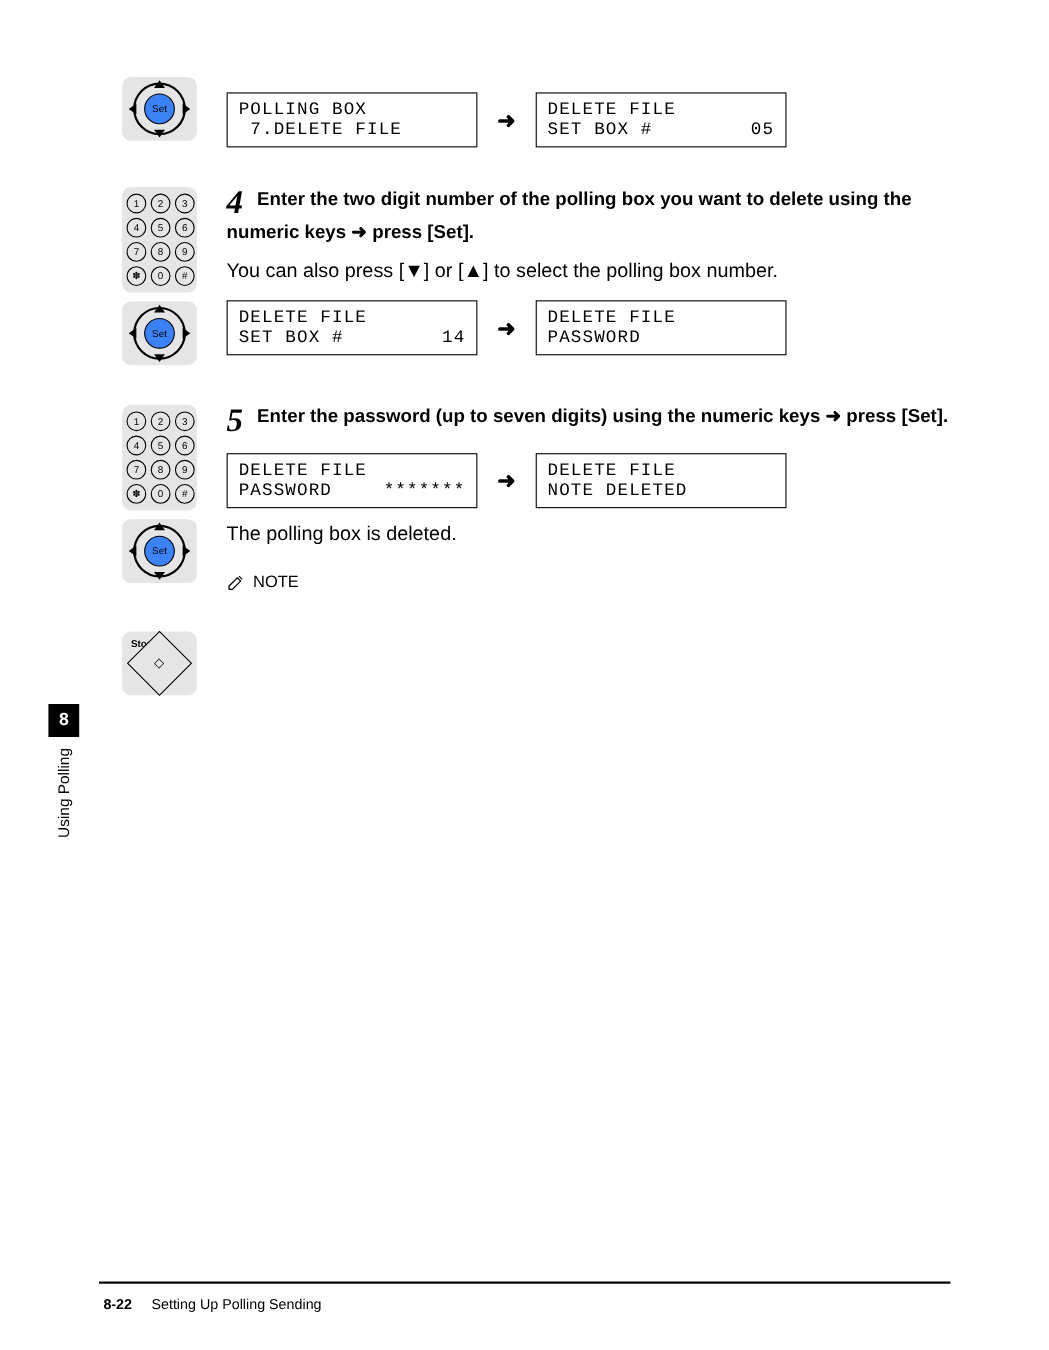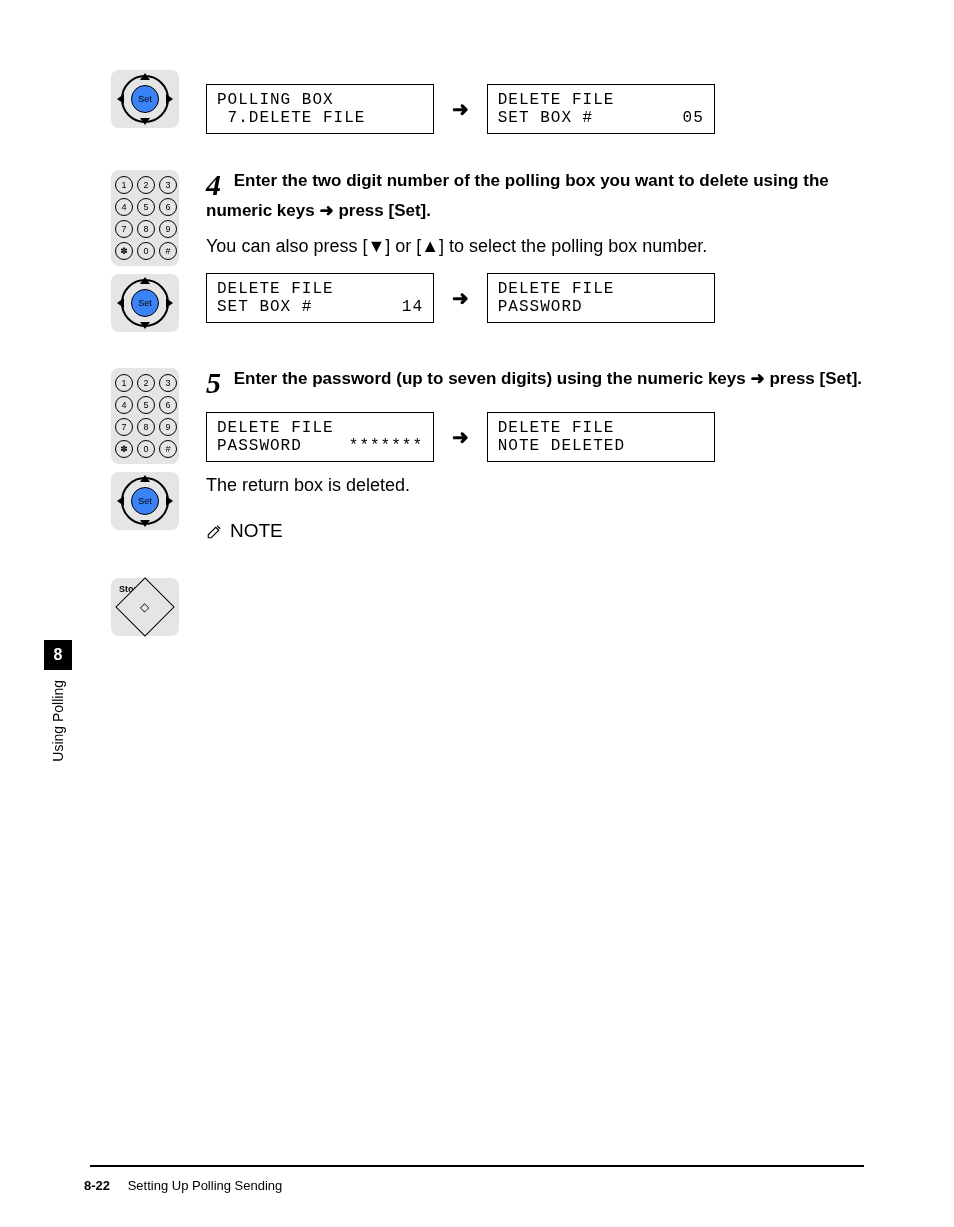--- a/index.html
+++ b/index.html
@@ -9,21 +9,21 @@
   .rightcol{flex:1;margin-left:6px}
   .stepnum{font-family:Georgia,'Times New Roman',serif;font-style:italic;font-weight:bold;font-size:30px;line-height:1;margin-right:8px;vertical-align:top}
   .step-head{font-weight:bold;font-size:17px;line-height:1.35}
   .step-sub{font-size:18px;margin-top:10px;line-height:1.45}
   .lcd-row{display:flex;align-items:center;margin-top:14px;gap:18px}
   .lcd{border:1.5px solid #000;padding:6px 10px;min-width:228px;min-height:44px;box-sizing:border-box;display:flex;flex-direction:column;justify-content:center}
   .lcd .l1,.lcd .l2{font-family:"Lucida Console","Courier New",monospace;font-size:16px;letter-spacing:1px;white-space:pre}
   .lcd .l2{display:flex;justify-content:space-between}
   .arrow{font-size:20px;font-weight:bold}
   .note-row{display:flex;align-items:center;gap:6px;margin-top:22px}
-  .note-label{font-size:19px}
+  .note-label{font-size:15px}
   .note-body{font-size:15px;margin:6px 0 0 28px;line-height:1.45}
   
   .navpad{width:68px;height:58px;background:#e5e5e5;border-radius:8px;position:relative;display:flex;align-items:center;justify-content:center}
   .navpad .ring{width:44px;height:44px;border:2px solid #000;border-radius:50%;display:flex;align-items:center;justify-content:center;background:#e5e5e5}
   .navpad .set{width:26px;height:26px;border:1.5px solid #000;border-radius:50%;display:flex;align-items:center;justify-content:center;font-size:9px;font-weight:normal;background:#3b82f6}
   .navpad .tri{position:absolute;width:0;height:0;border-left:5px solid transparent;border-right:5px solid transparent}
   .navpad .tri.up{border-bottom:7px solid #000;top:3px;left:50%;transform:translateX(-50%)}
   .navpad .tri.dn{border-top:7px solid #000;bottom:3px;left:50%;transform:translateX(-50%)}
   .navpad .tri.lt{border-top:5px solid transparent;border-bottom:5px solid transparent;border-right:7px solid #000;left:6px;top:50%;transform:translateY(-50%);border-left:none}
   .navpad .tri.rt{border-top:5px solid transparent;border-bottom:5px solid transparent;border-left:7px solid #000;right:6px;top:50%;transform:translateY(-50%);border-right:none}
@@ -34,21 +34,21 @@
   .stopicon{width:68px;height:58px;background:#e5e5e5;border-radius:8px;display:flex;align-items:center;justify-content:center;position:relative}
   .stopicon .diamond{width:40px;height:40px;border:1.5px solid #000;transform:rotate(45deg);display:flex;align-items:center;justify-content:center;background:#e5e5e5}
   .stopicon .lbl{position:absolute;top:6px;left:8px;font-size:9px;font-weight:bold}
   .stopicon .glyph{transform:rotate(-45deg);font-size:12px}
   
   .sidetab{position:absolute;left:44px;top:640px;display:flex;flex-direction:column;align-items:center}
   .sidetab .box{background:#000;color:#fff;width:28px;height:30px;display:flex;align-items:center;justify-content:center;font-weight:bold;font-size:16px}
   .sidetab .txt{writing-mode:vertical-rl;transform:rotate(180deg);font-size:14px;margin-top:10px}
   
   .footer-rule{position:absolute;left:90px;right:90px;bottom:60px;border-top:2px solid #000}
-  .footer{position:absolute;left:84px;bottom:34px;font-size:13px}
+  .footer{position:absolute;left:94px;bottom:34px;font-size:13px}
   .footer .pg{font-weight:bold;margin-right:14px}
   
   .pencil{width:18px;height:18px}
 </style>
 </head>
 <body>
 
 <div class="page">
 
   <div class="sidetab">
@@ -164,21 +164,21 @@
         <div class="lcd">
           <div class="l1">DELETE FILE</div>
           <div class="l2"><span>PASSWORD</span><span>*******</span></div>
         </div>
         <div class="arrow">➜</div>
         <div class="lcd">
           <div class="l1">DELETE FILE</div>
           <div class="l1">NOTE DELETED</div>
         </div>
       </div>
-      <div class="step-sub">The return box is deleted.</div>
+      <div class="step-sub">The polling box is deleted.</div>
       <div class="note-row">
         <svg class="pencil" viewBox="0 0 24 24">
             <path fill="none" stroke="#000" stroke-width="1.5" d="M3 17l10-10 4 4-10 10H3v-4zM13 7l4 4M15 5l4 4"></path>
           </svg>
         <span class="note-label">NOTE</span>
       </div>
     </div>
   </div>
 
   <div class="section">

